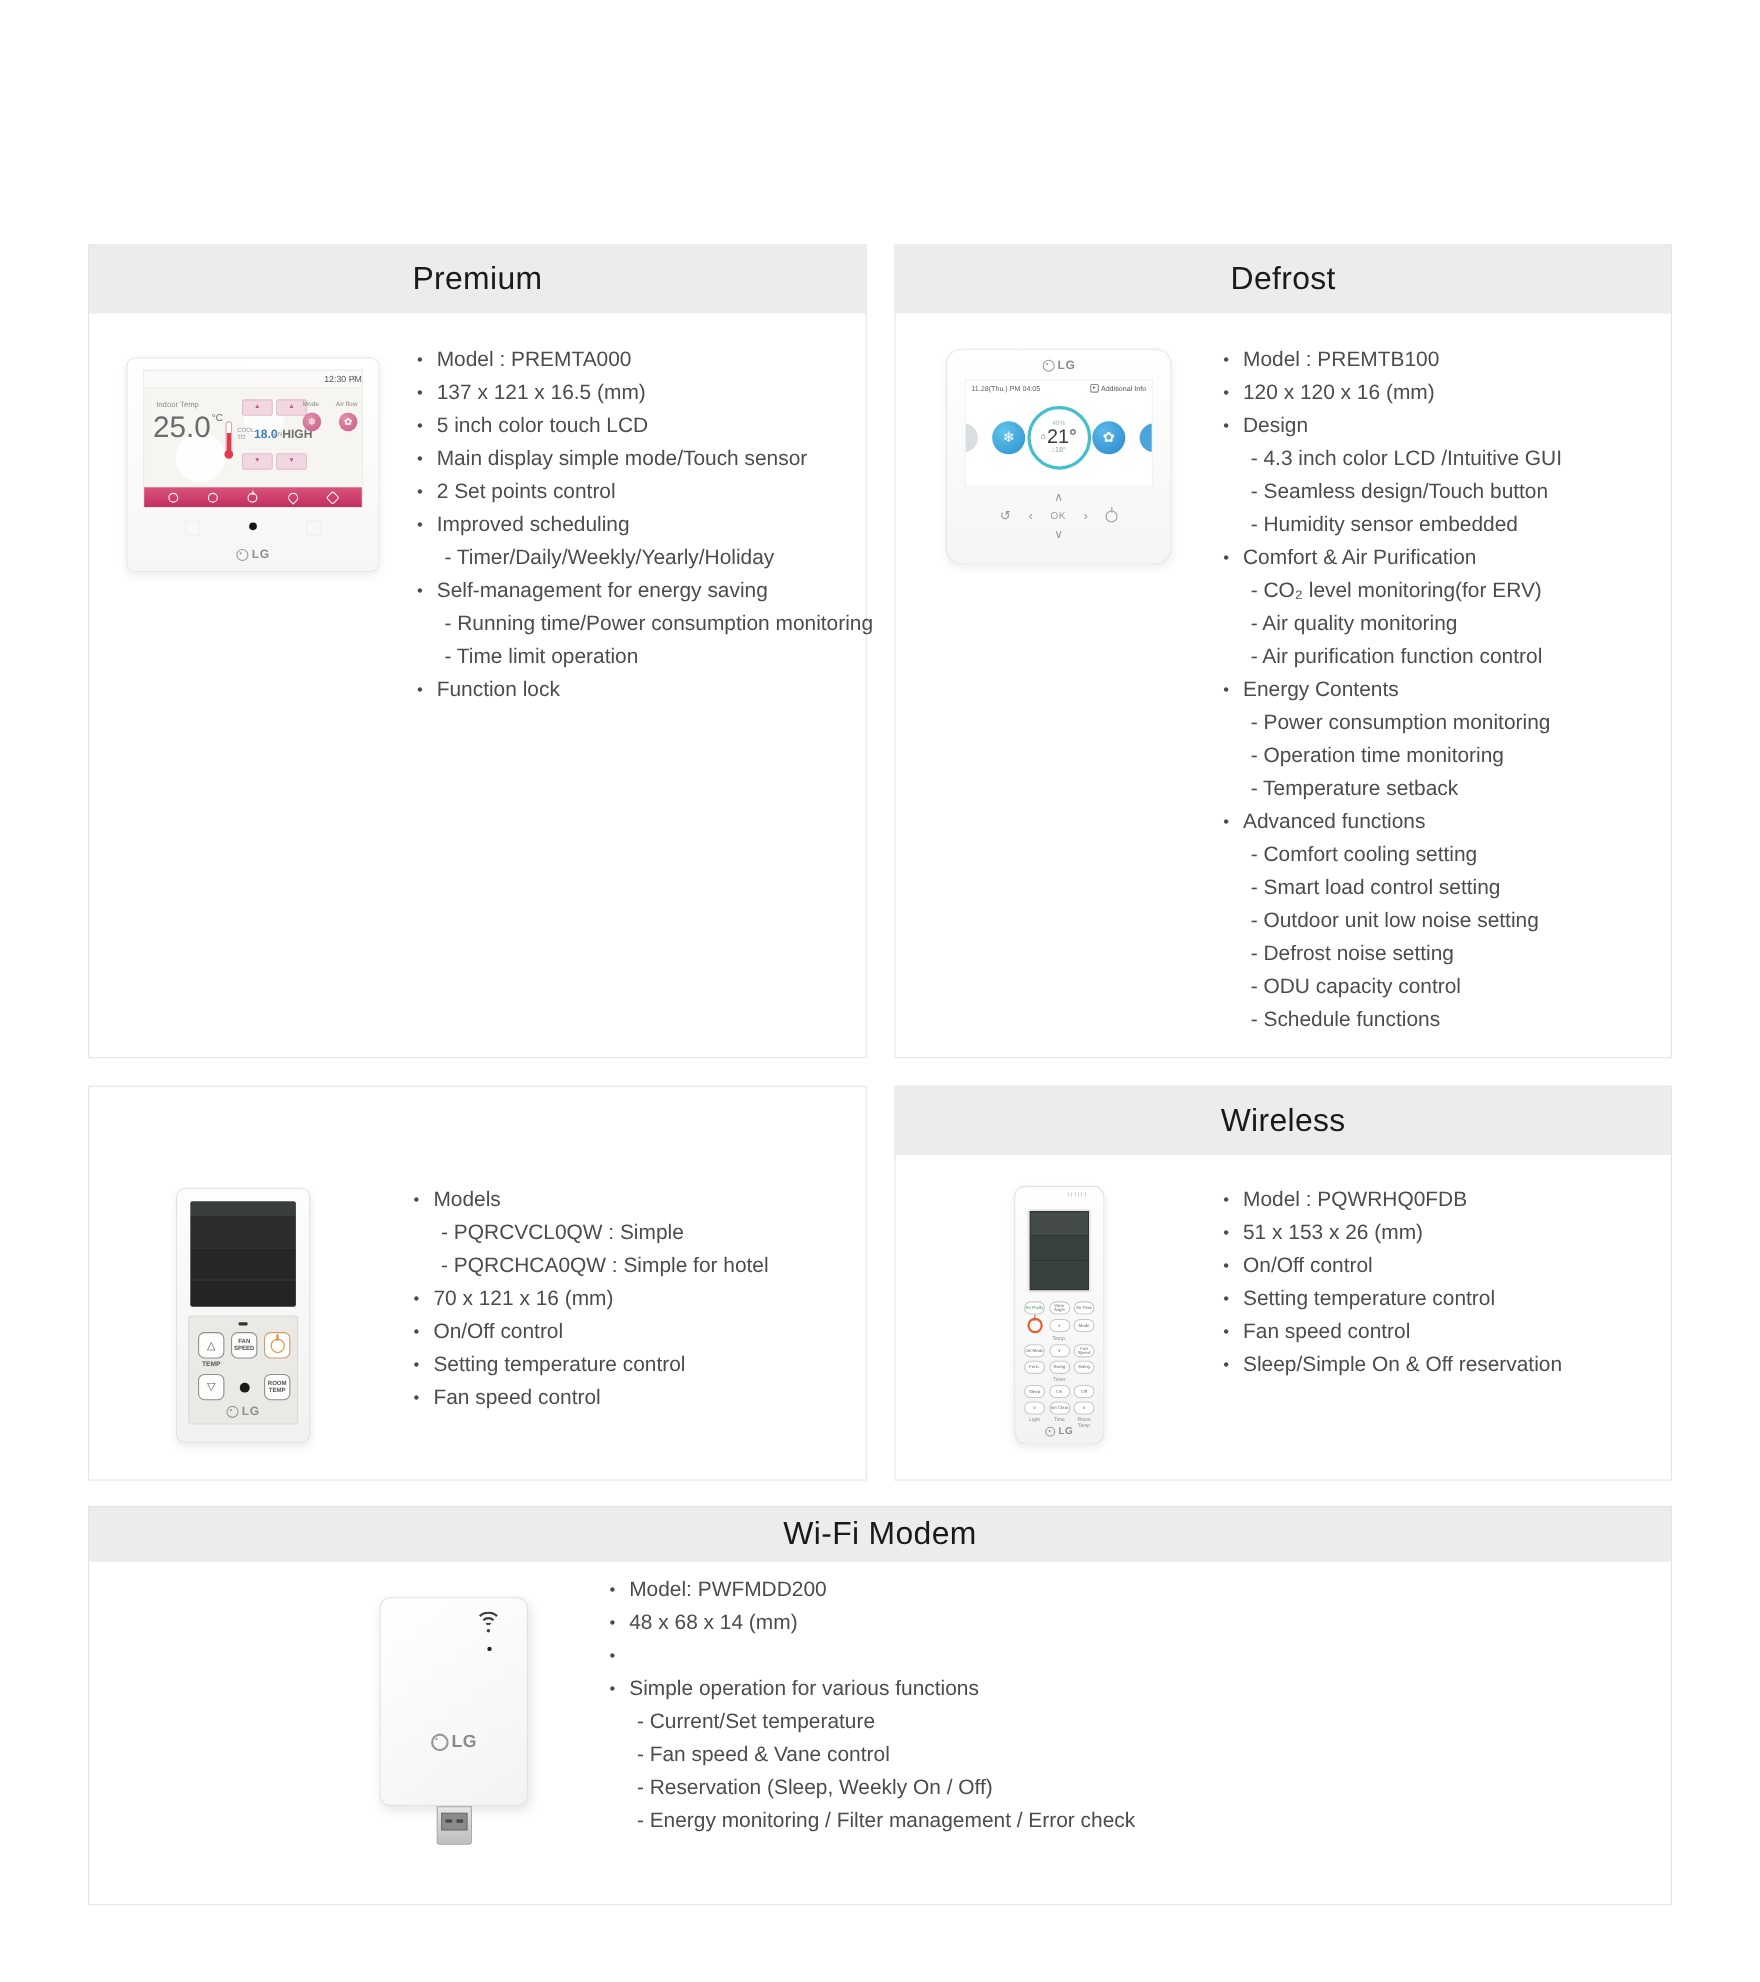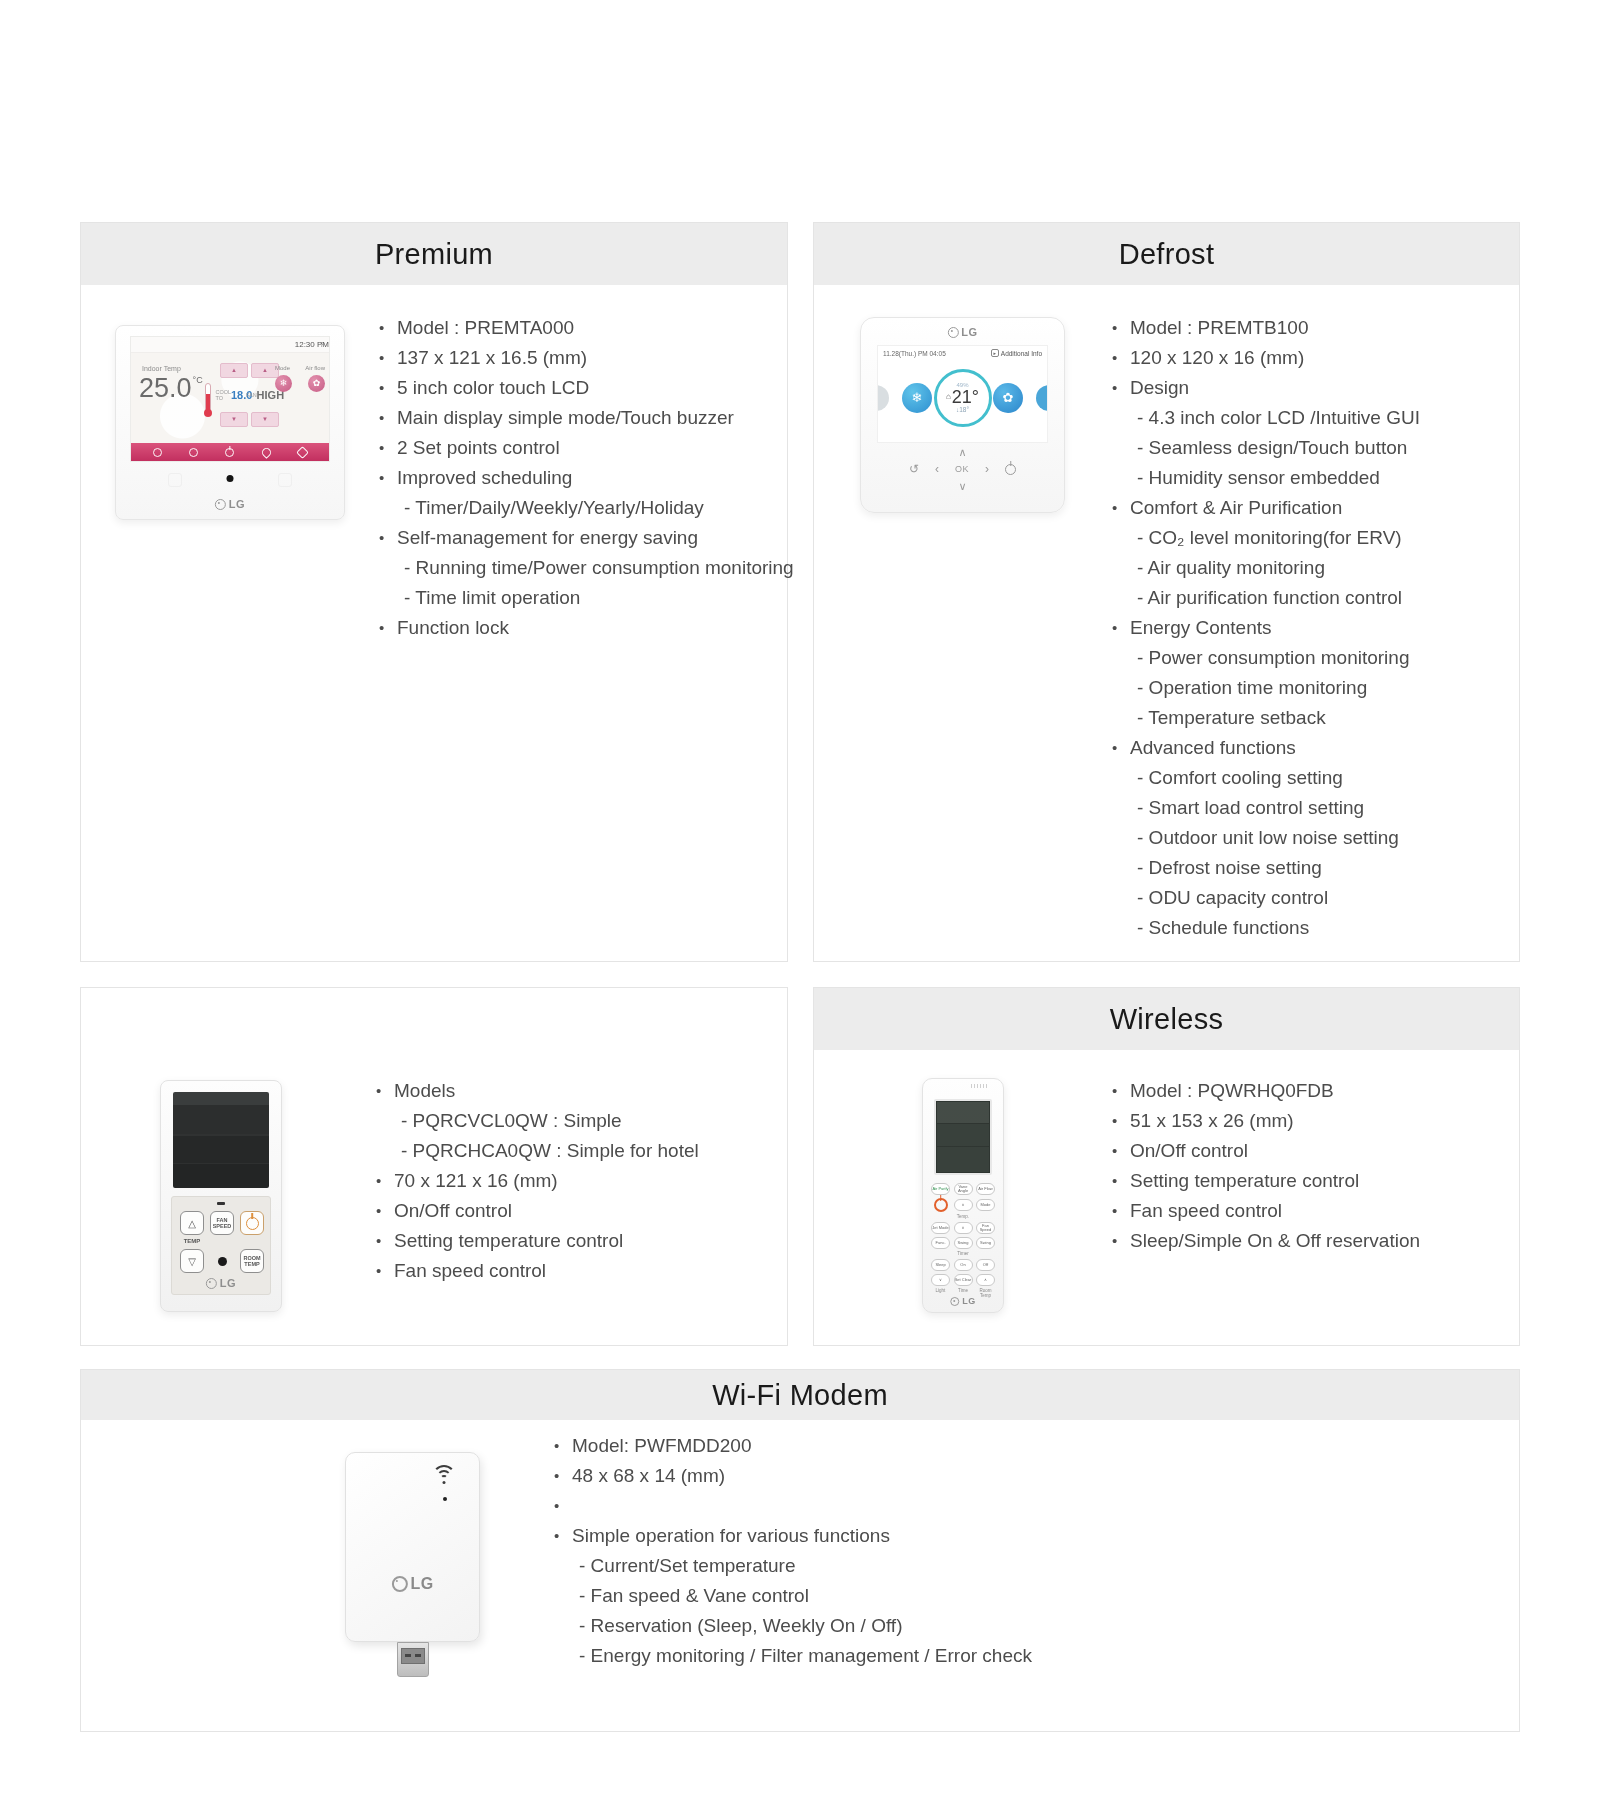--- a/index.html
+++ b/index.html
@@ -165,21 +165,21 @@
 
   <section class="panel" style="left:80px;top:222px;width:708px;height:740px">
     <header class="panel-header">
       <h2 class="panel-title">Premium</h2>
     </header>
     <ul class="feature-list" style="left:298px;top:90px">
 
     <li><span class="marker">•</span><span class="ftext">Model : PREMTA000</span></li>
         <li><span class="marker">•</span><span class="ftext">137 x 121 x 16.5 (mm)</span></li>
         <li><span class="marker">•</span><span class="ftext">5 inch color touch LCD</span></li>
-        <li><span class="marker">•</span><span class="ftext">Main display simple mode/Touch buzzer</span></li>
+        <li><span class="marker">•</span><span class="ftext">Main display simple mode/Touch sensor</span></li>
         <li><span class="marker">•</span><span class="ftext">2 Set points control</span></li>
         <li><span class="marker">•</span><span class="ftext">Improved scheduling</span></li>
         <li class="sub"><span class="marker"></span><span class="ftext">- Timer/Daily/Weekly/Yearly/Holiday</span></li>
         <li><span class="marker">•</span><span class="ftext">Self-management for energy saving</span></li>
         <li class="sub"><span class="marker"></span><span class="ftext">- Running time/Power consumption monitoring</span></li>
         <li class="sub"><span class="marker"></span><span class="ftext">- Time limit operation</span></li>
         <li><span class="marker">•</span><span class="ftext">Function lock</span></li>
       </ul>
   </section>
 

